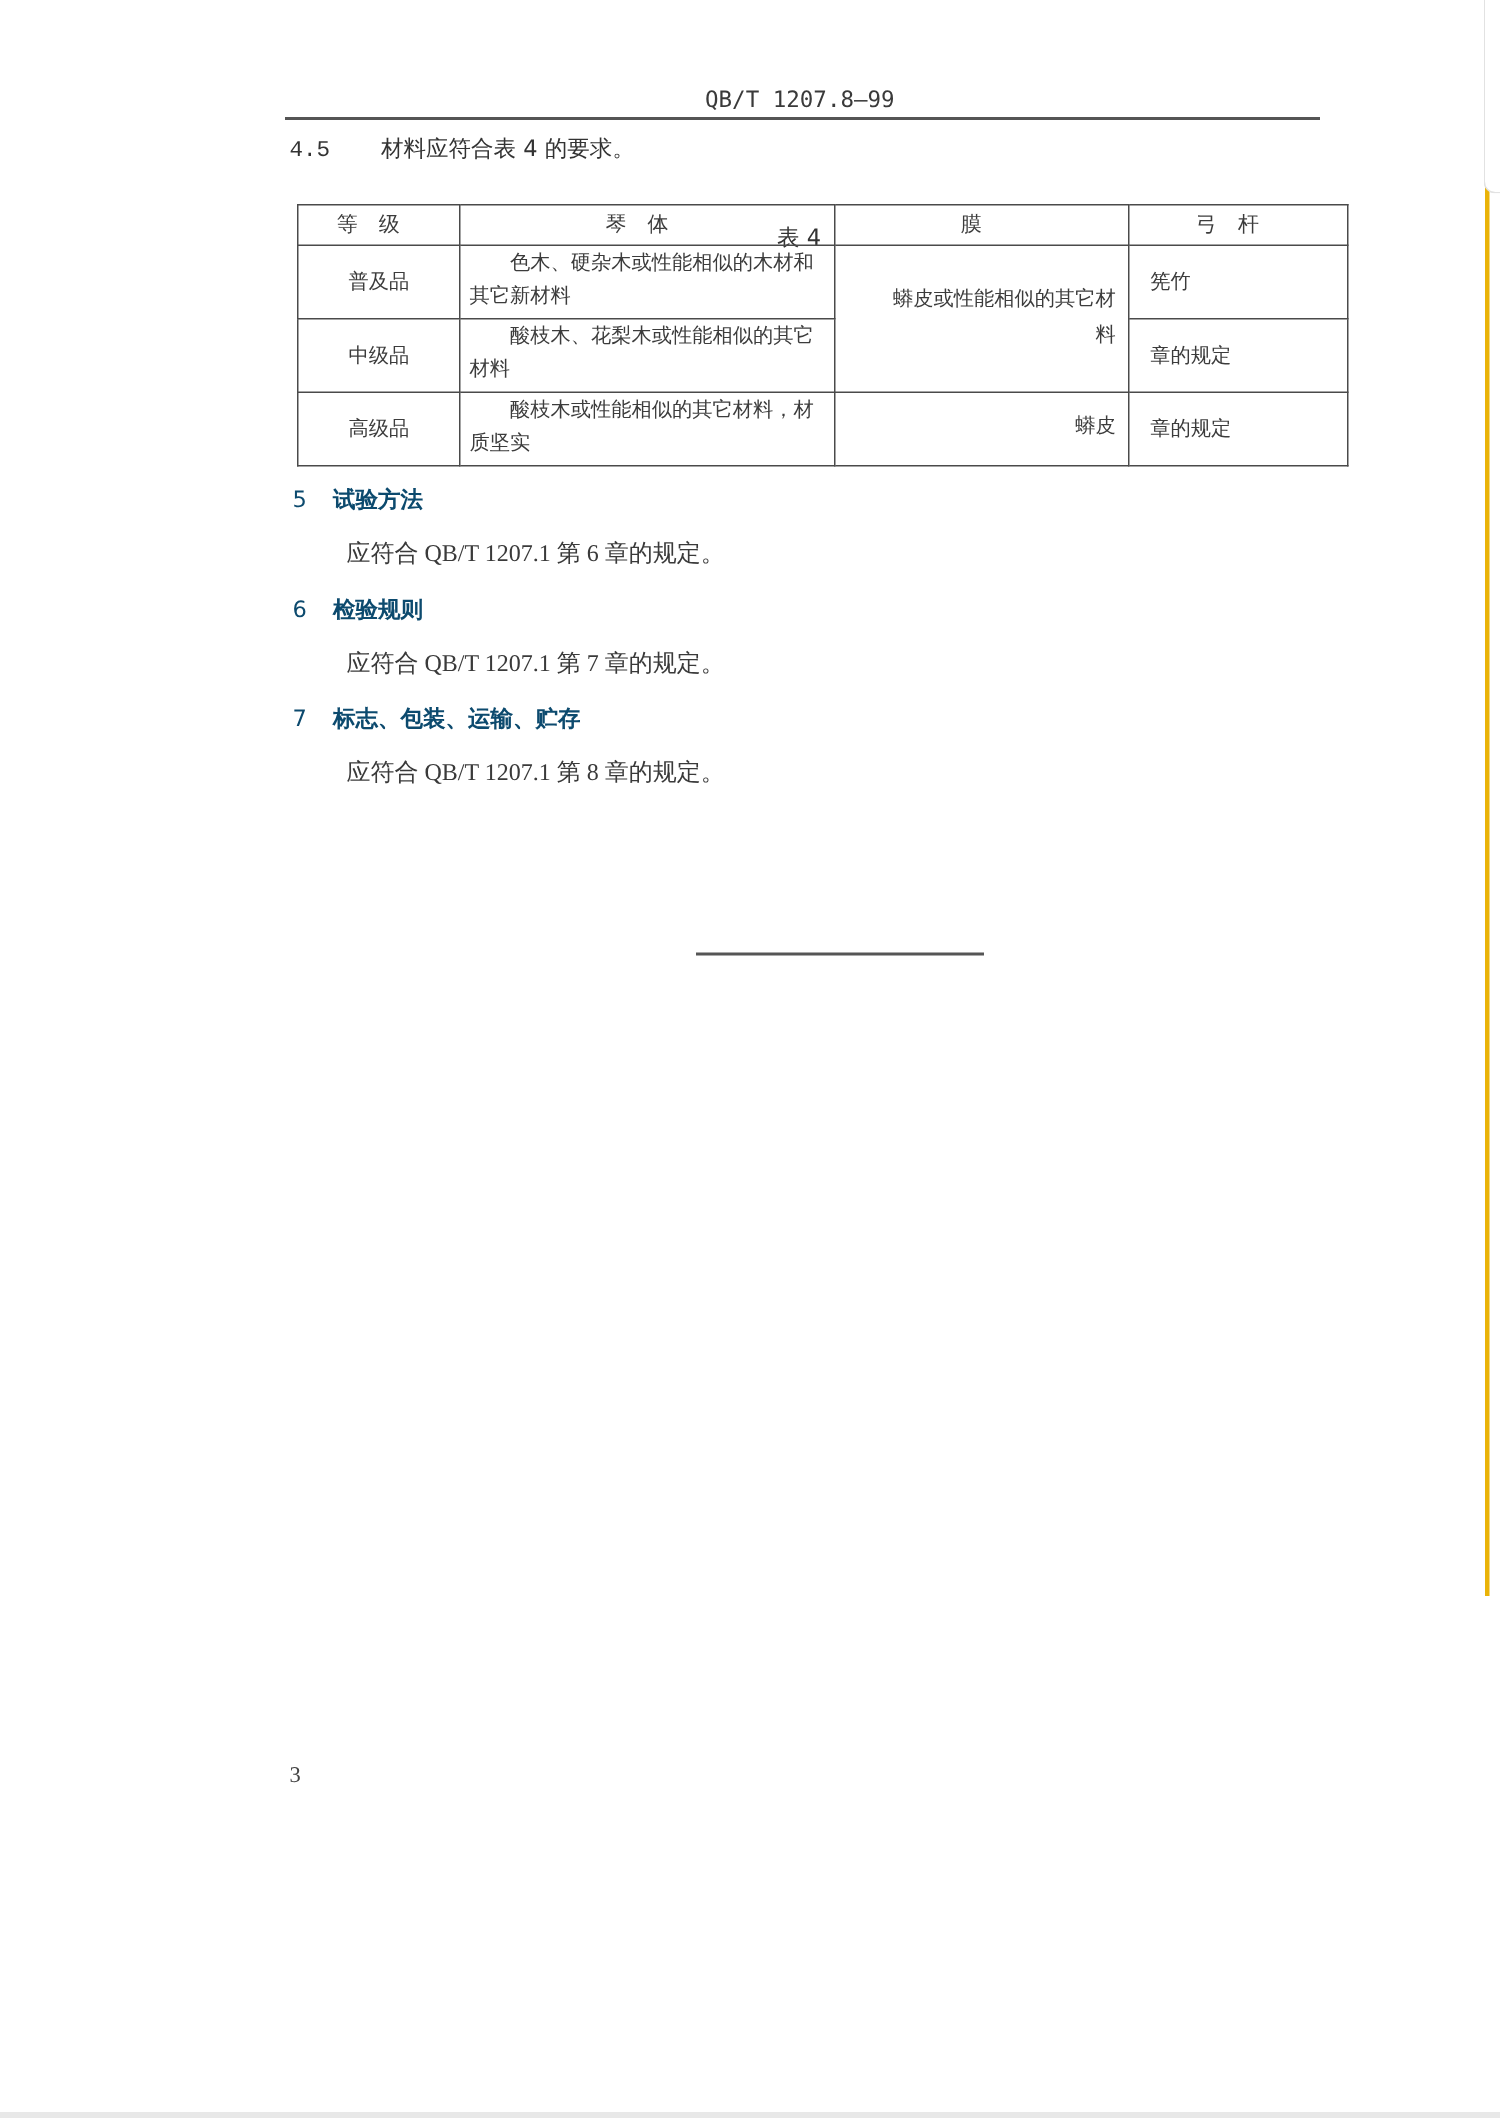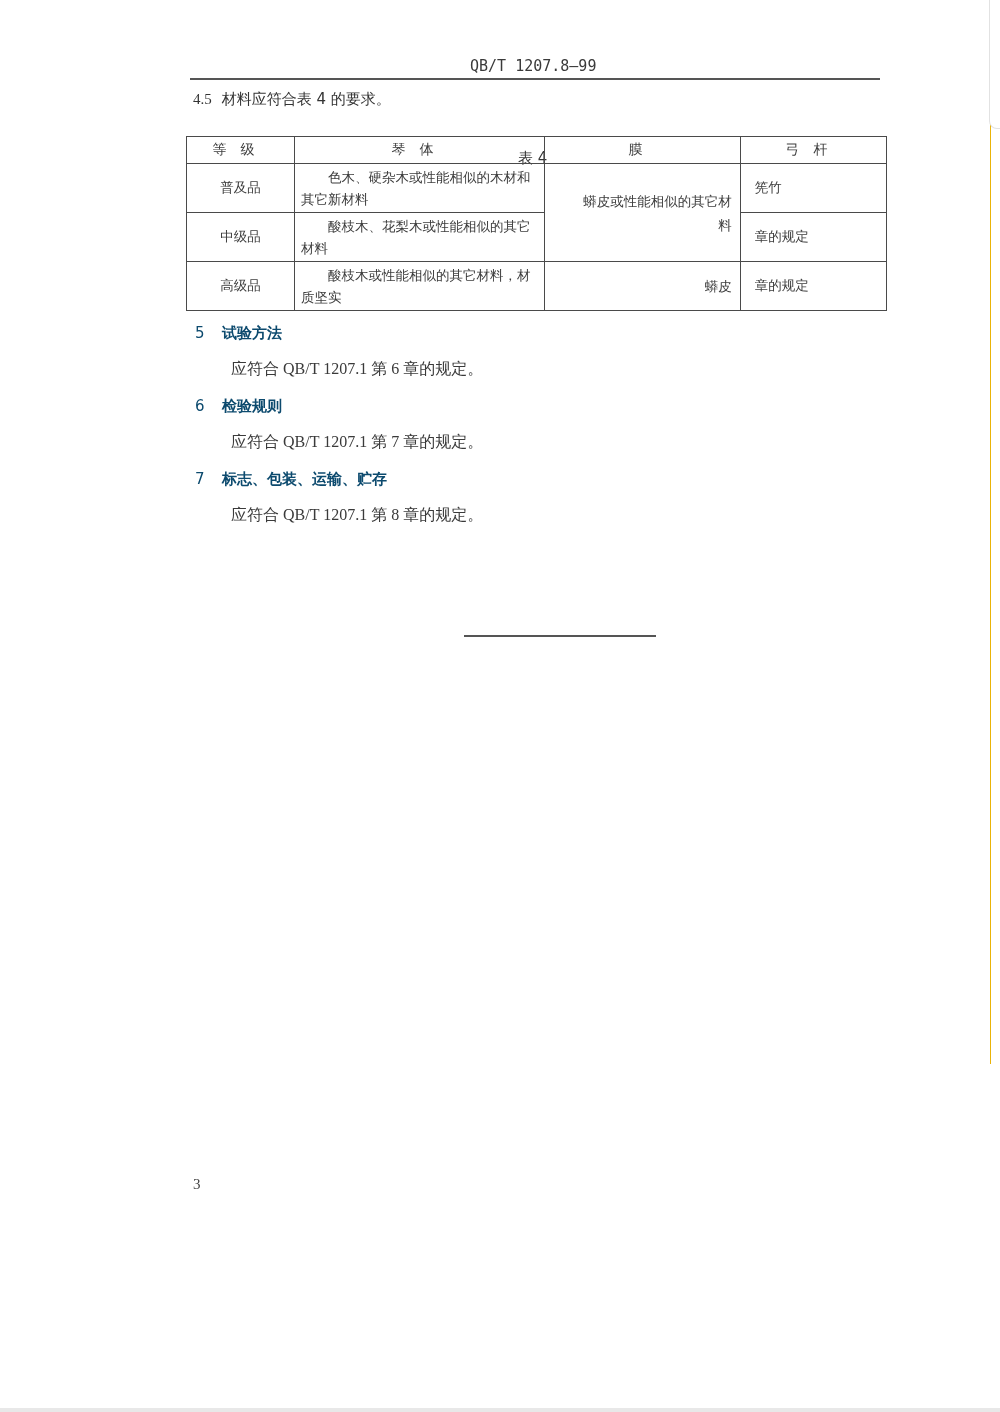--- a/index.html
+++ b/index.html
@@ -5,21 +5,21 @@
   html, body { margin: 0; padding: 0; }
   body {
     width: 1000px; height: 1412px; position: relative; overflow: hidden;
     background: #ffffff;
     font-family: "DejaVu Sans", sans-serif;
     color: #333;
   }
   .page {
     position: absolute; left: 0; top: 0; width: 990px; height: 1064px;
     background: #fff;
-    border-right: 1px solid #eab308;
+    border-right: 3px solid #eab308;
   }
   .scroll-edge {
     position: absolute; right: 0; top: 0; width: 10px; height: 128px;
     border-left: 1px solid #e2e2e2;
     border-bottom-left-radius: 8px;
     border-bottom: 1px solid #e2e2e2;
     background: #fff;
   }
   .bottom-shadow {
     position: absolute; left: 0; top: 1408px; width: 1000px; height: 4px;
@@ -30,34 +30,34 @@
     font-family: "DejaVu Sans Mono", monospace;
     font-size: 15px; color: #3a3a3a; letter-spacing: 0px;
   }
   .header-rule {
     position: absolute; left: 190px; top: 78px; width: 690px; height: 2px;
     background: #555;
   }
   .clause {
     position: absolute; left: 193px; top: 90px; font-size: 15px; color: #333;
   }
-  .clause .num { font-family: Liberation Serif, serif; margin-right: 10px; }
+  .clause .num { font-family: Liberation Mono, monospace; margin-right: 34px; }
   .table-caption {
     position: absolute; left: 518px; top: 114px; font-size: 15px; color: #333; margin-top: 35px;
   }
   .watermark {
     position: absolute; left: 200px; top: 128px;
     font-family: "DejaVu Sans", sans-serif; font-weight: bold;
     font-size: 92px; letter-spacing: 4px; color: #d7d7d7;
     opacity: 0.75; z-index: 1; pointer-events: none; line-height: 1;
   }
   table.spec {
-    position: absolute; left: 186px; top: 136px; width: 701px; height: 172px;
+    position: absolute; left: 198px; top: 136px; width: 701px; height: 172px;
     border-collapse: collapse; z-index: 2; background: transparent;
-    font-size: 13.5px; color: #3c3c3c;
+    font-size: 13.5px; color: #3c3c3c; font-family: Liberation Mono, monospace;
   }
   table.spec td, table.spec th {
     border: 1.5px solid #4a4a4a; padding: 0; font-weight: normal;
   }
   table.spec th { height: 26px; text-align: center; letter-spacing: 14px; font-size: 14px; }
   table.spec td.grade { width: 113px; text-align: center; }
   table.spec td.body { width: 252px; padding: 2px 6px; line-height: 22px; vertical-align: middle; }
   table.spec td.membrane { width: 189px; padding: 2px 8px; line-height: 24px; text-align: right; }
   table.spec td.bow { width: 140px; padding-left: 14px; }
   .indent { text-indent: 2em; }

